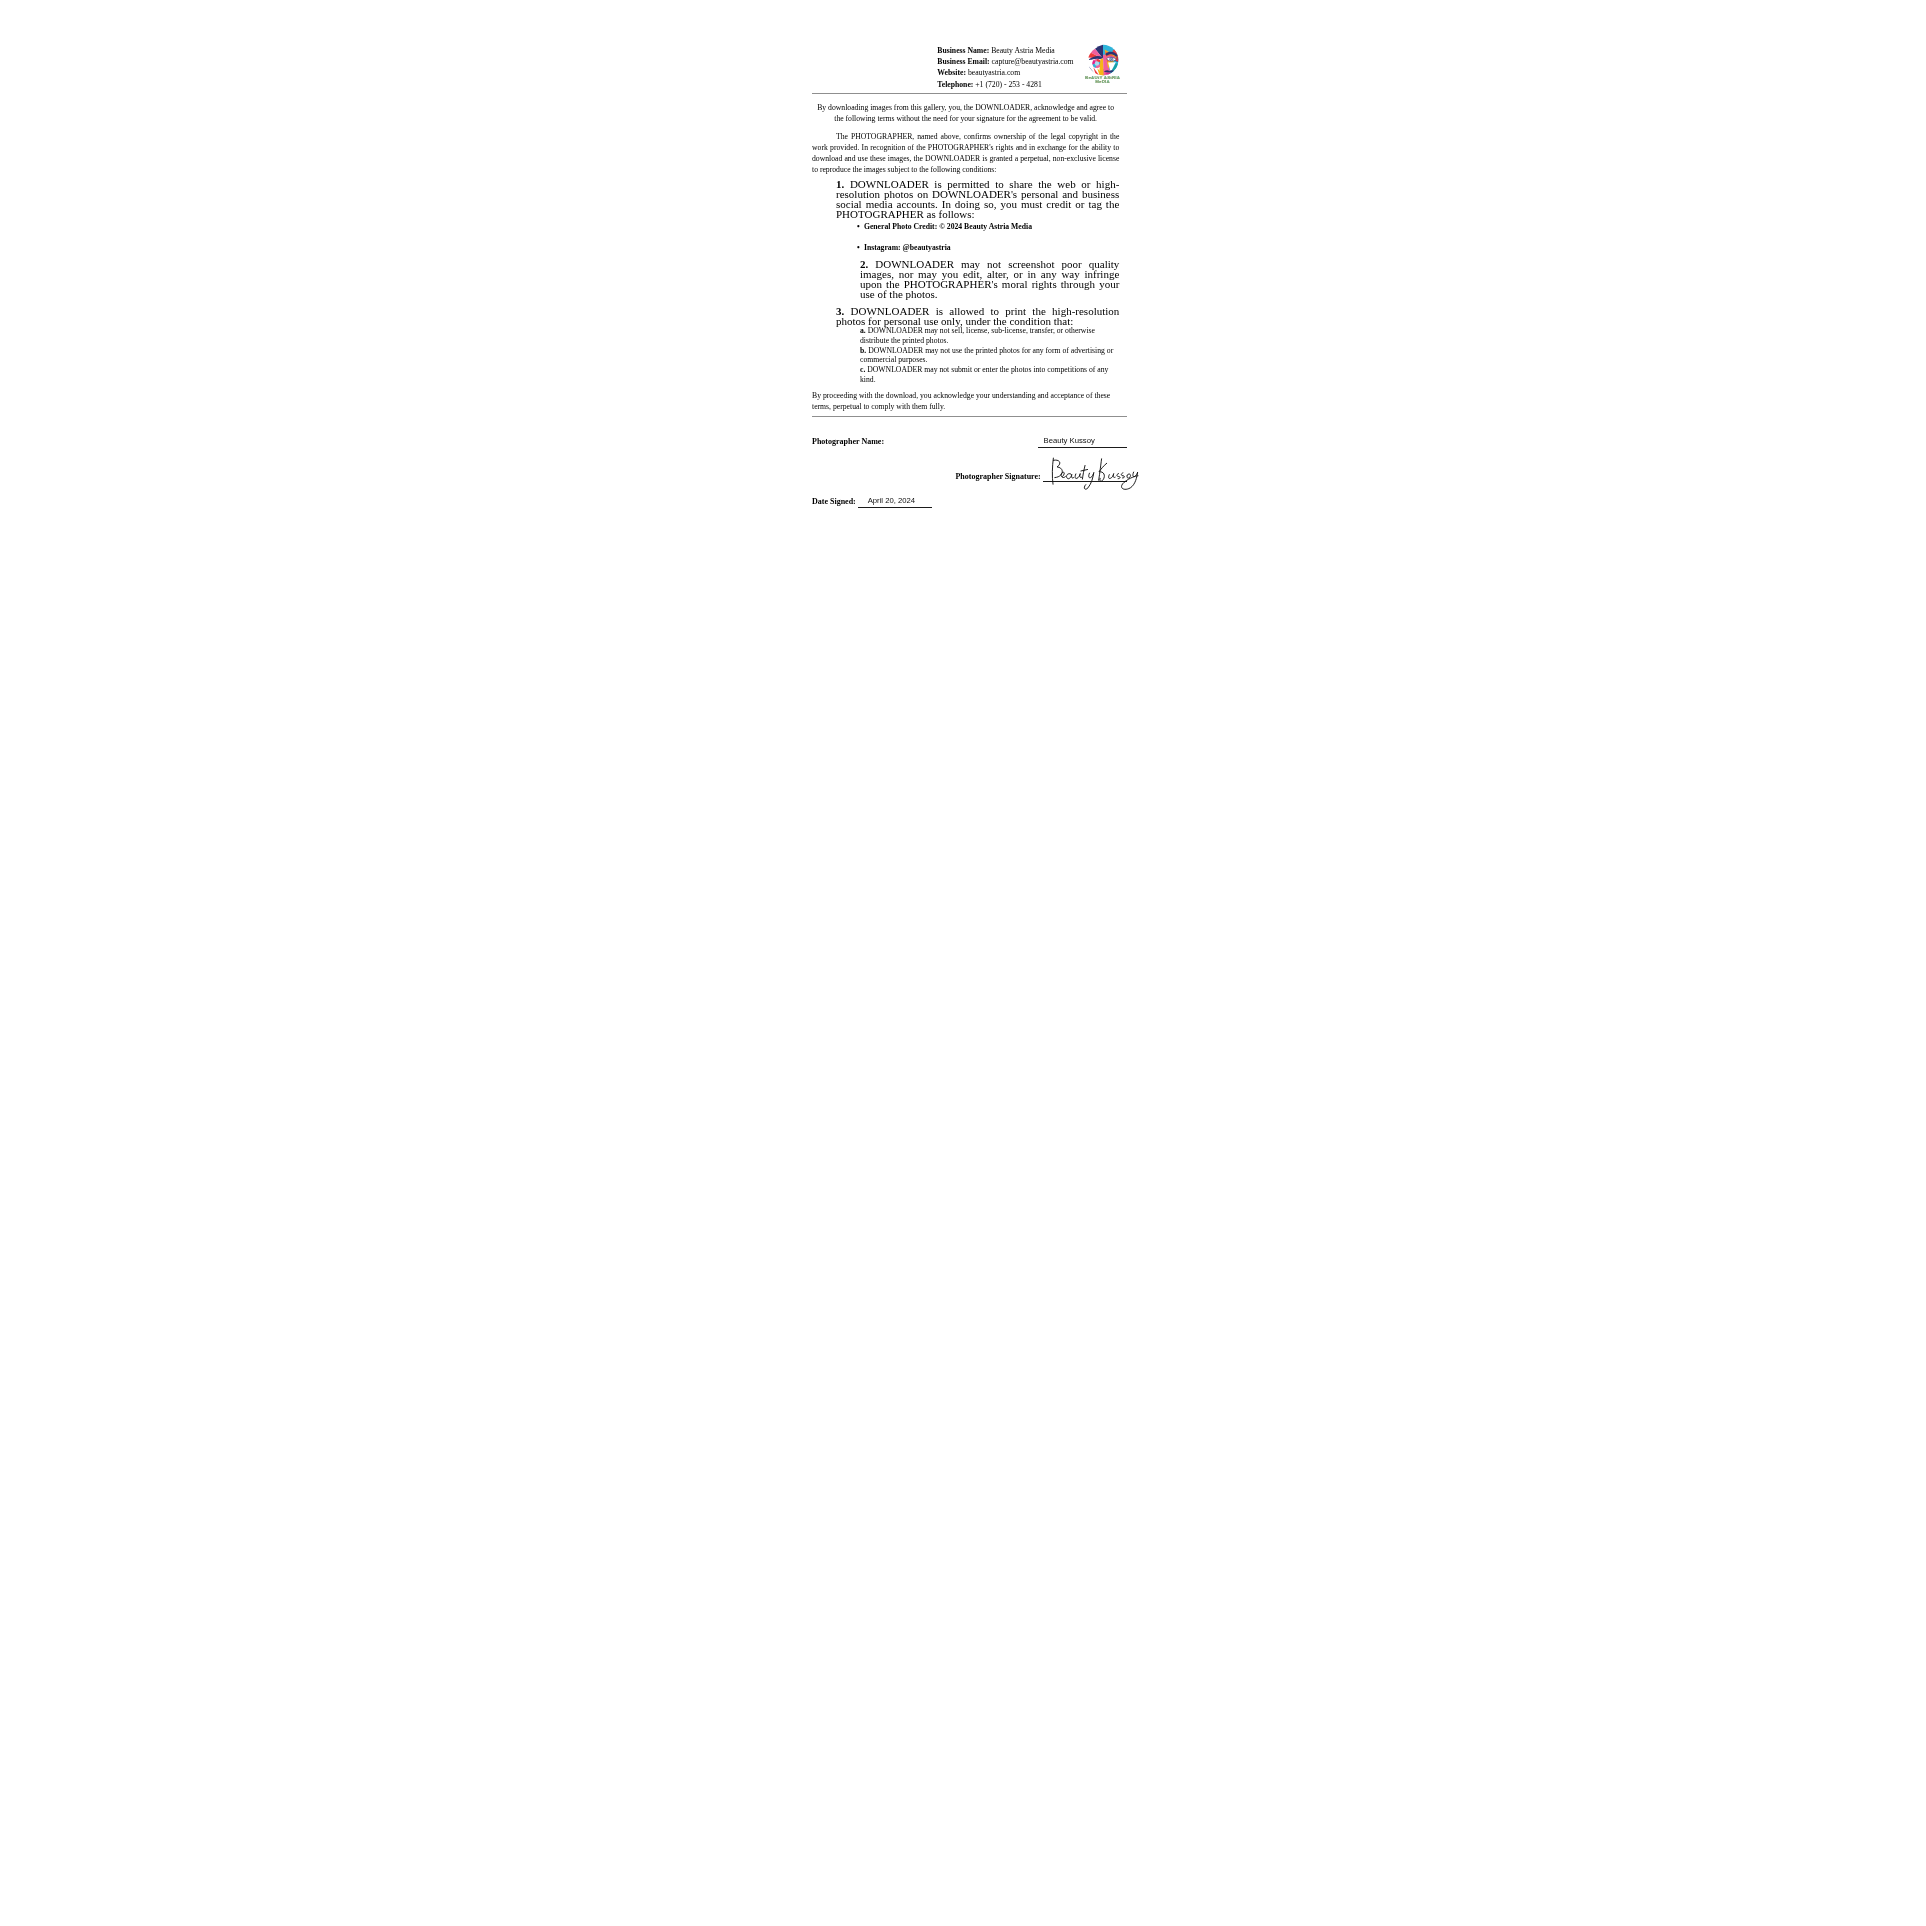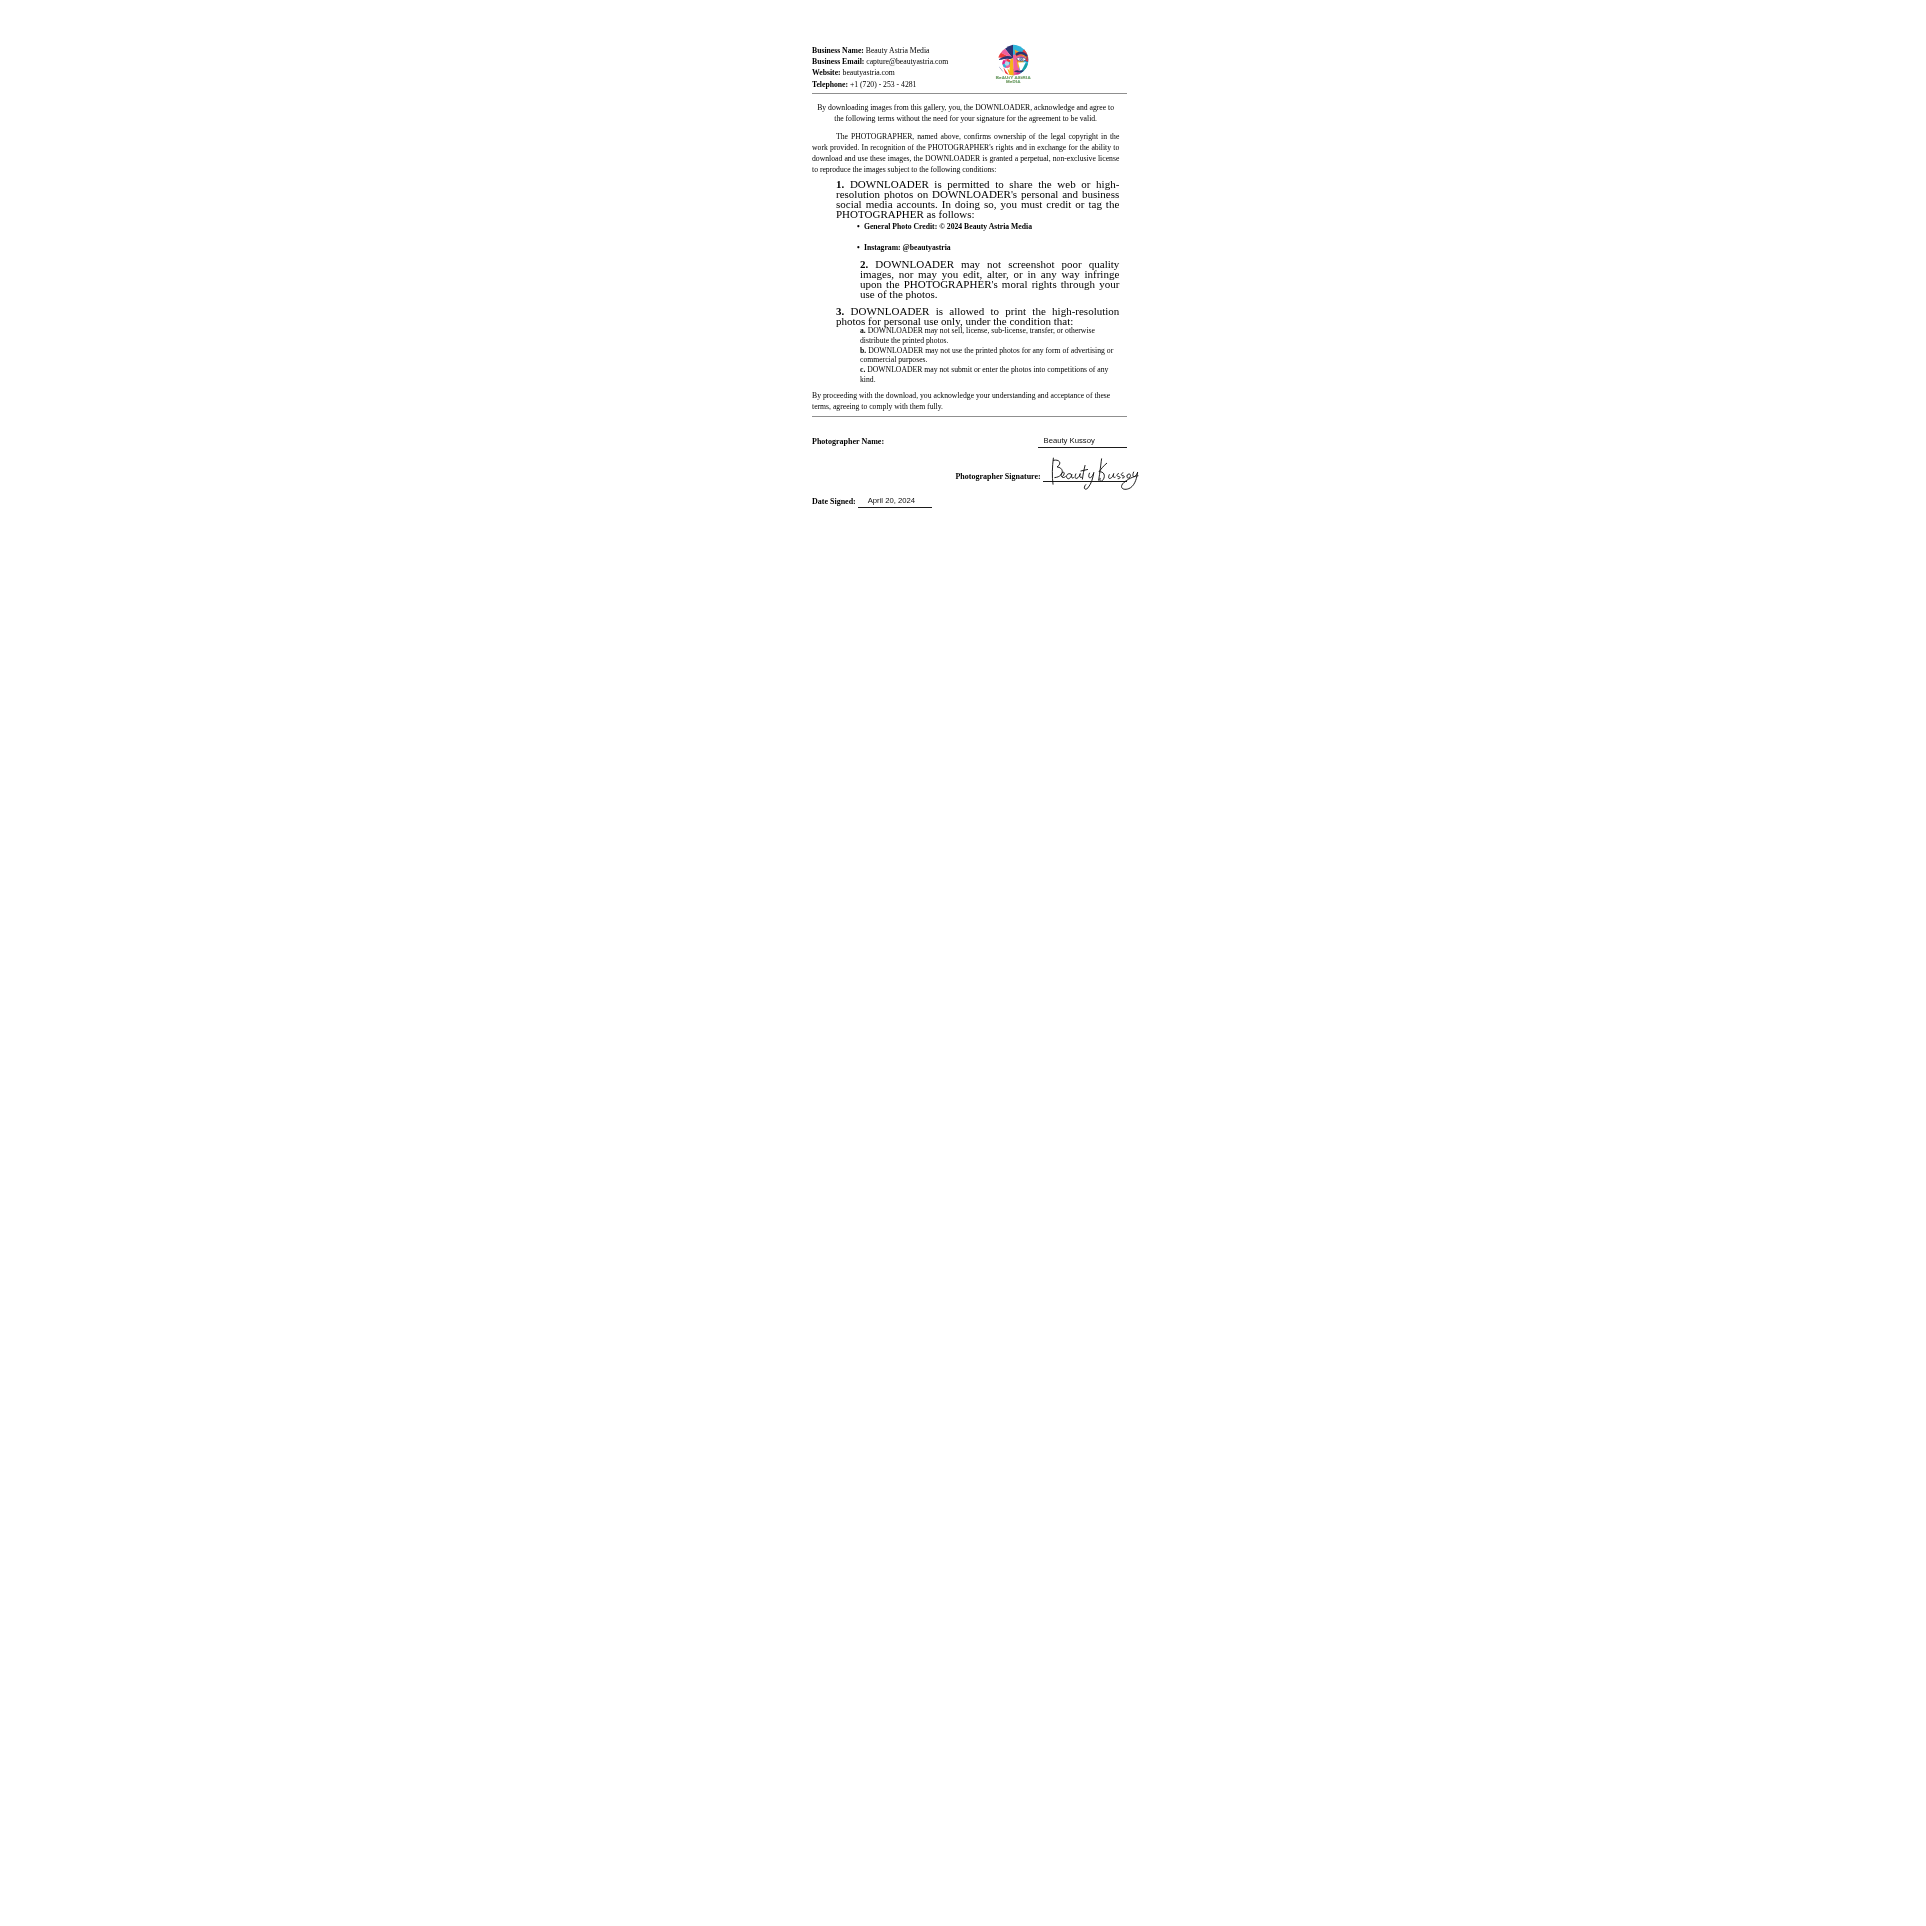--- a/index.html
+++ b/index.html
@@ -8,21 +8,21 @@
     width:396px; height:512px;
     margin:0 auto;
     background:#ffffff;
     font-family:"Liberation Serif", serif;
     color:#000000;
     box-sizing:border-box;
     padding:45px 34px 0 47px;
     overflow:hidden;
   }
   
-  .header-row { display:flex; justify-content:flex-start; align-items:flex-start;gap:36px; }
+  .header-row { display:flex; justify-content:flex-end; align-items:flex-start; }
   .header-fields { font-size:7.7px; line-height:11.2px; }
   .field-label { font-weight:bold; }
   .logo-block { width:58px; text-align:center; margin-top:-1.5px; margin-right:-4.6px; }
   .logo-face { width:32px; height:32px; display:block; margin:0 auto; }
   .wordmark {
     font-family:"Liberation Sans", sans-serif;
     font-weight:bold;
     font-size:4.4px; line-height:4.4px;
     letter-spacing:0.2px;
     -webkit-text-stroke:0.2px #8a7a35;
@@ -185,21 +185,21 @@
     </p>
     <p class="subterm">
       <span class="subterm-letter">b.</span>
       <span>DOWNLOADER may not use the printed photos for any form of advertising or commercial purposes.</span>
     </p>
     <p class="subterm">
       <span class="subterm-letter">c.</span>
       <span>DOWNLOADER may not submit or enter the photos into competitions of any kind.</span>
     </p>
 
-    <p class="para closing">By proceeding with the download, you acknowledge your understanding and acceptance of these terms, agreeing to comply with them fully.</p>
+    <p class="para closing">By proceeding with the download, you acknowledge your understanding and acceptance of these terms, perpetual to comply with them fully.</p>
   </div>
 
   <hr class="divider divider-2">
 
   <div class="sig-section">
 
     <div class="sig-row sig-row-name">
       <span class="sig-label">Photographer Name:</span>
       <span class="sig-line line-name">
         <span class="sig-value value-name">Beauty Kussoy</span>

